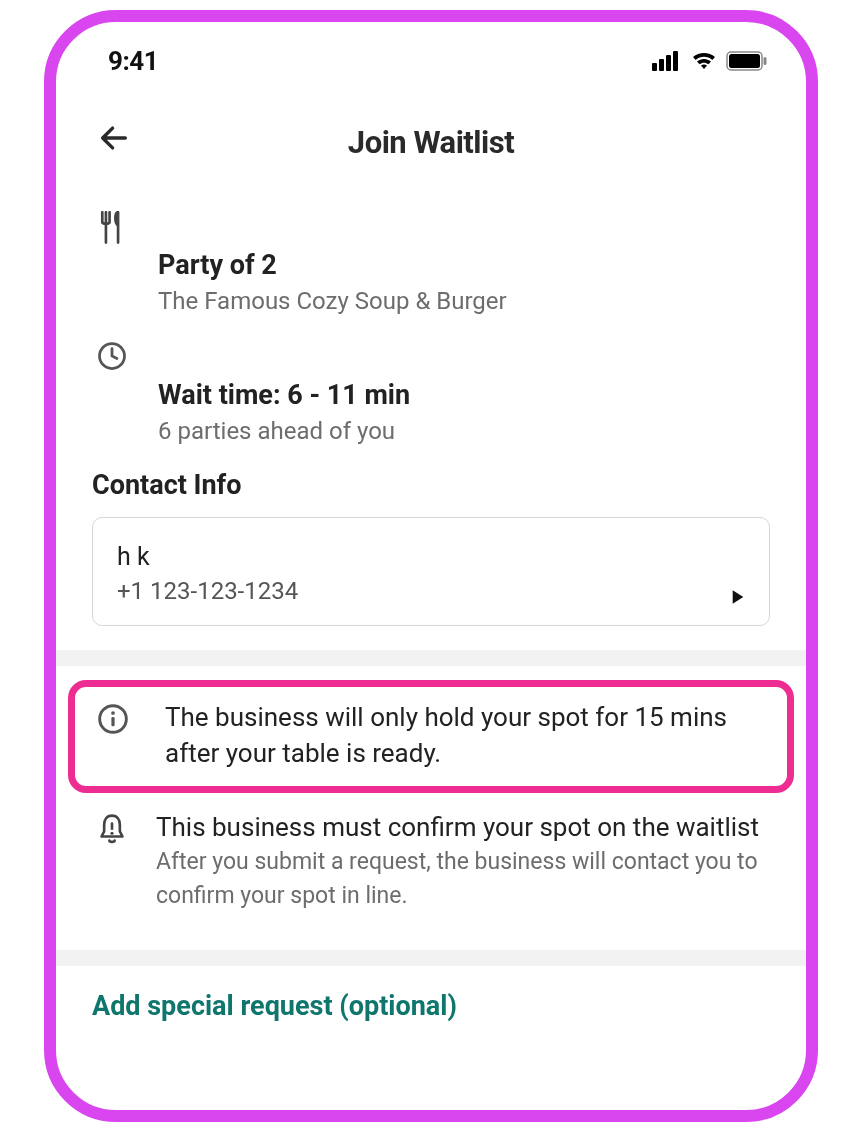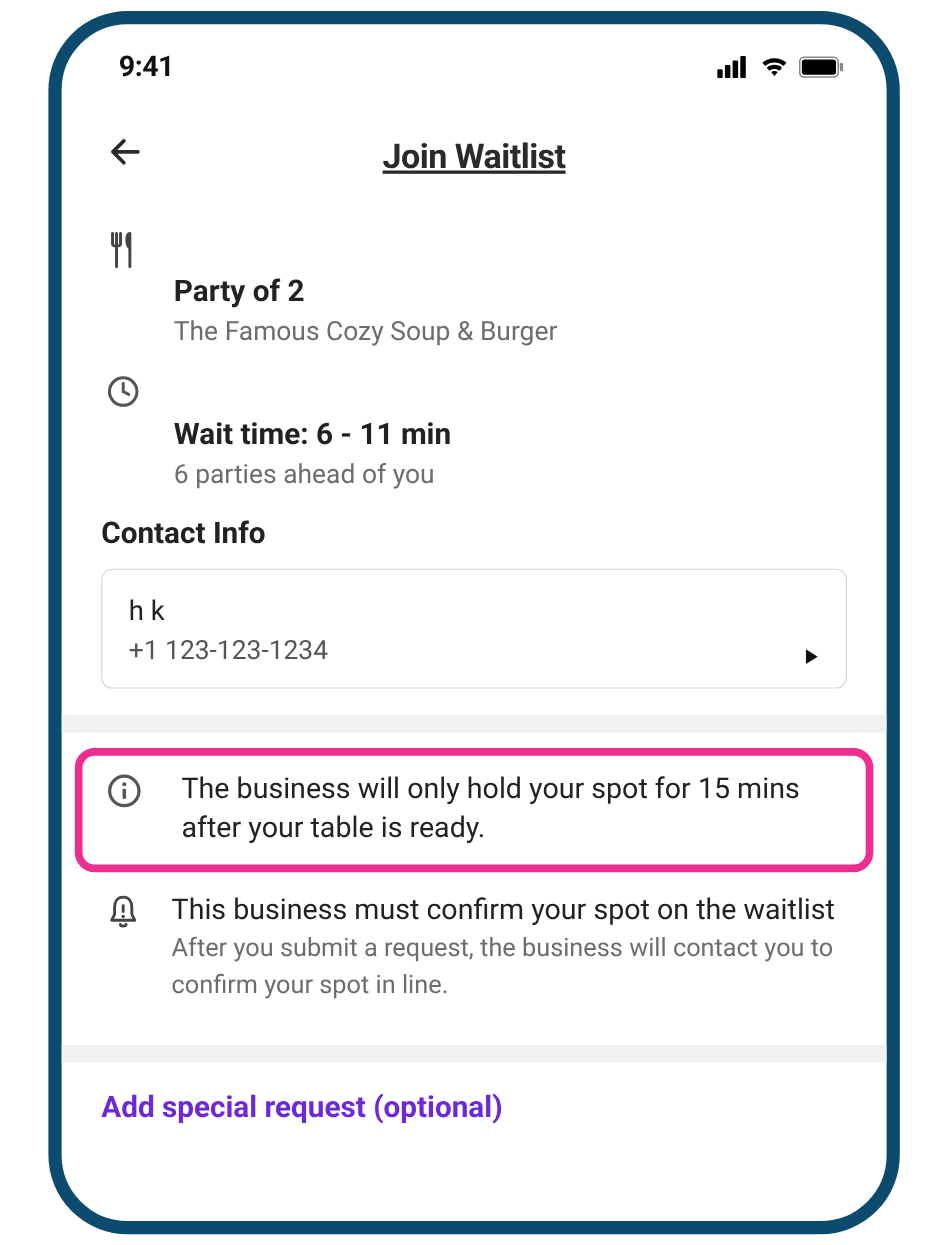--- a/index.html
+++ b/index.html
@@ -1,21 +1,21 @@
 <!DOCTYPE html>
 <html><head>
 <meta charset="utf-8">
 <style>
   * { box-sizing: border-box; margin: 0; padding: 0; }
   html, body { width: 862px; height: 1132px; background: #fff; font-family: -apple-system, BlinkMacSystemFont, "Segoe UI", Roboto, Helvetica, Arial, sans-serif; }
   .device-frame {
     position: absolute;
     top: 10px; left: 44px;
     width: 774px; height: 1112px;
-    border: 12px solid #0c4a6e;
+    border: 12px solid #d946ef;
     border-radius: 72px;
     background: #fff;
     overflow: hidden;
   }
   .inner {
     padding: 0;
   }
   .status-bar {
     display: flex;
     justify-content: space-between;
@@ -47,21 +47,20 @@
     transform: translateY(-40%);
     width: 40px; height: 40px;
     display: flex; align-items: center; justify-content: center;
     color: #2a2a2a;
   }
   .page-title {
     font-size: 31px;
     font-weight: 700;
     color: #2a2a2a;
     letter-spacing: -0.5px;
-    text-decoration: underline;
   }
   .section {
     padding: 28px 36px 0 36px;
   }
   .row {
     display: flex;
     align-items: flex-start;
     gap: 26px;
     margin-bottom: 24px;
   }
@@ -152,21 +151,21 @@
   }
   .notice-sub {
     font-size: 23px;
     color: #6d6d6d;
     line-height: 1.45;
   }
   .bottom-label {
     padding: 24px 36px 0 36px;
     font-size: 27px;
     font-weight: 700;
-    color: #6d28d9;
+    color: #0f766e;
   }
   svg { display: block; }
 </style>
 </head>
 <body>
 
 <div class="device-frame">
   <div class="inner">
 
     <div class="status-bar">

